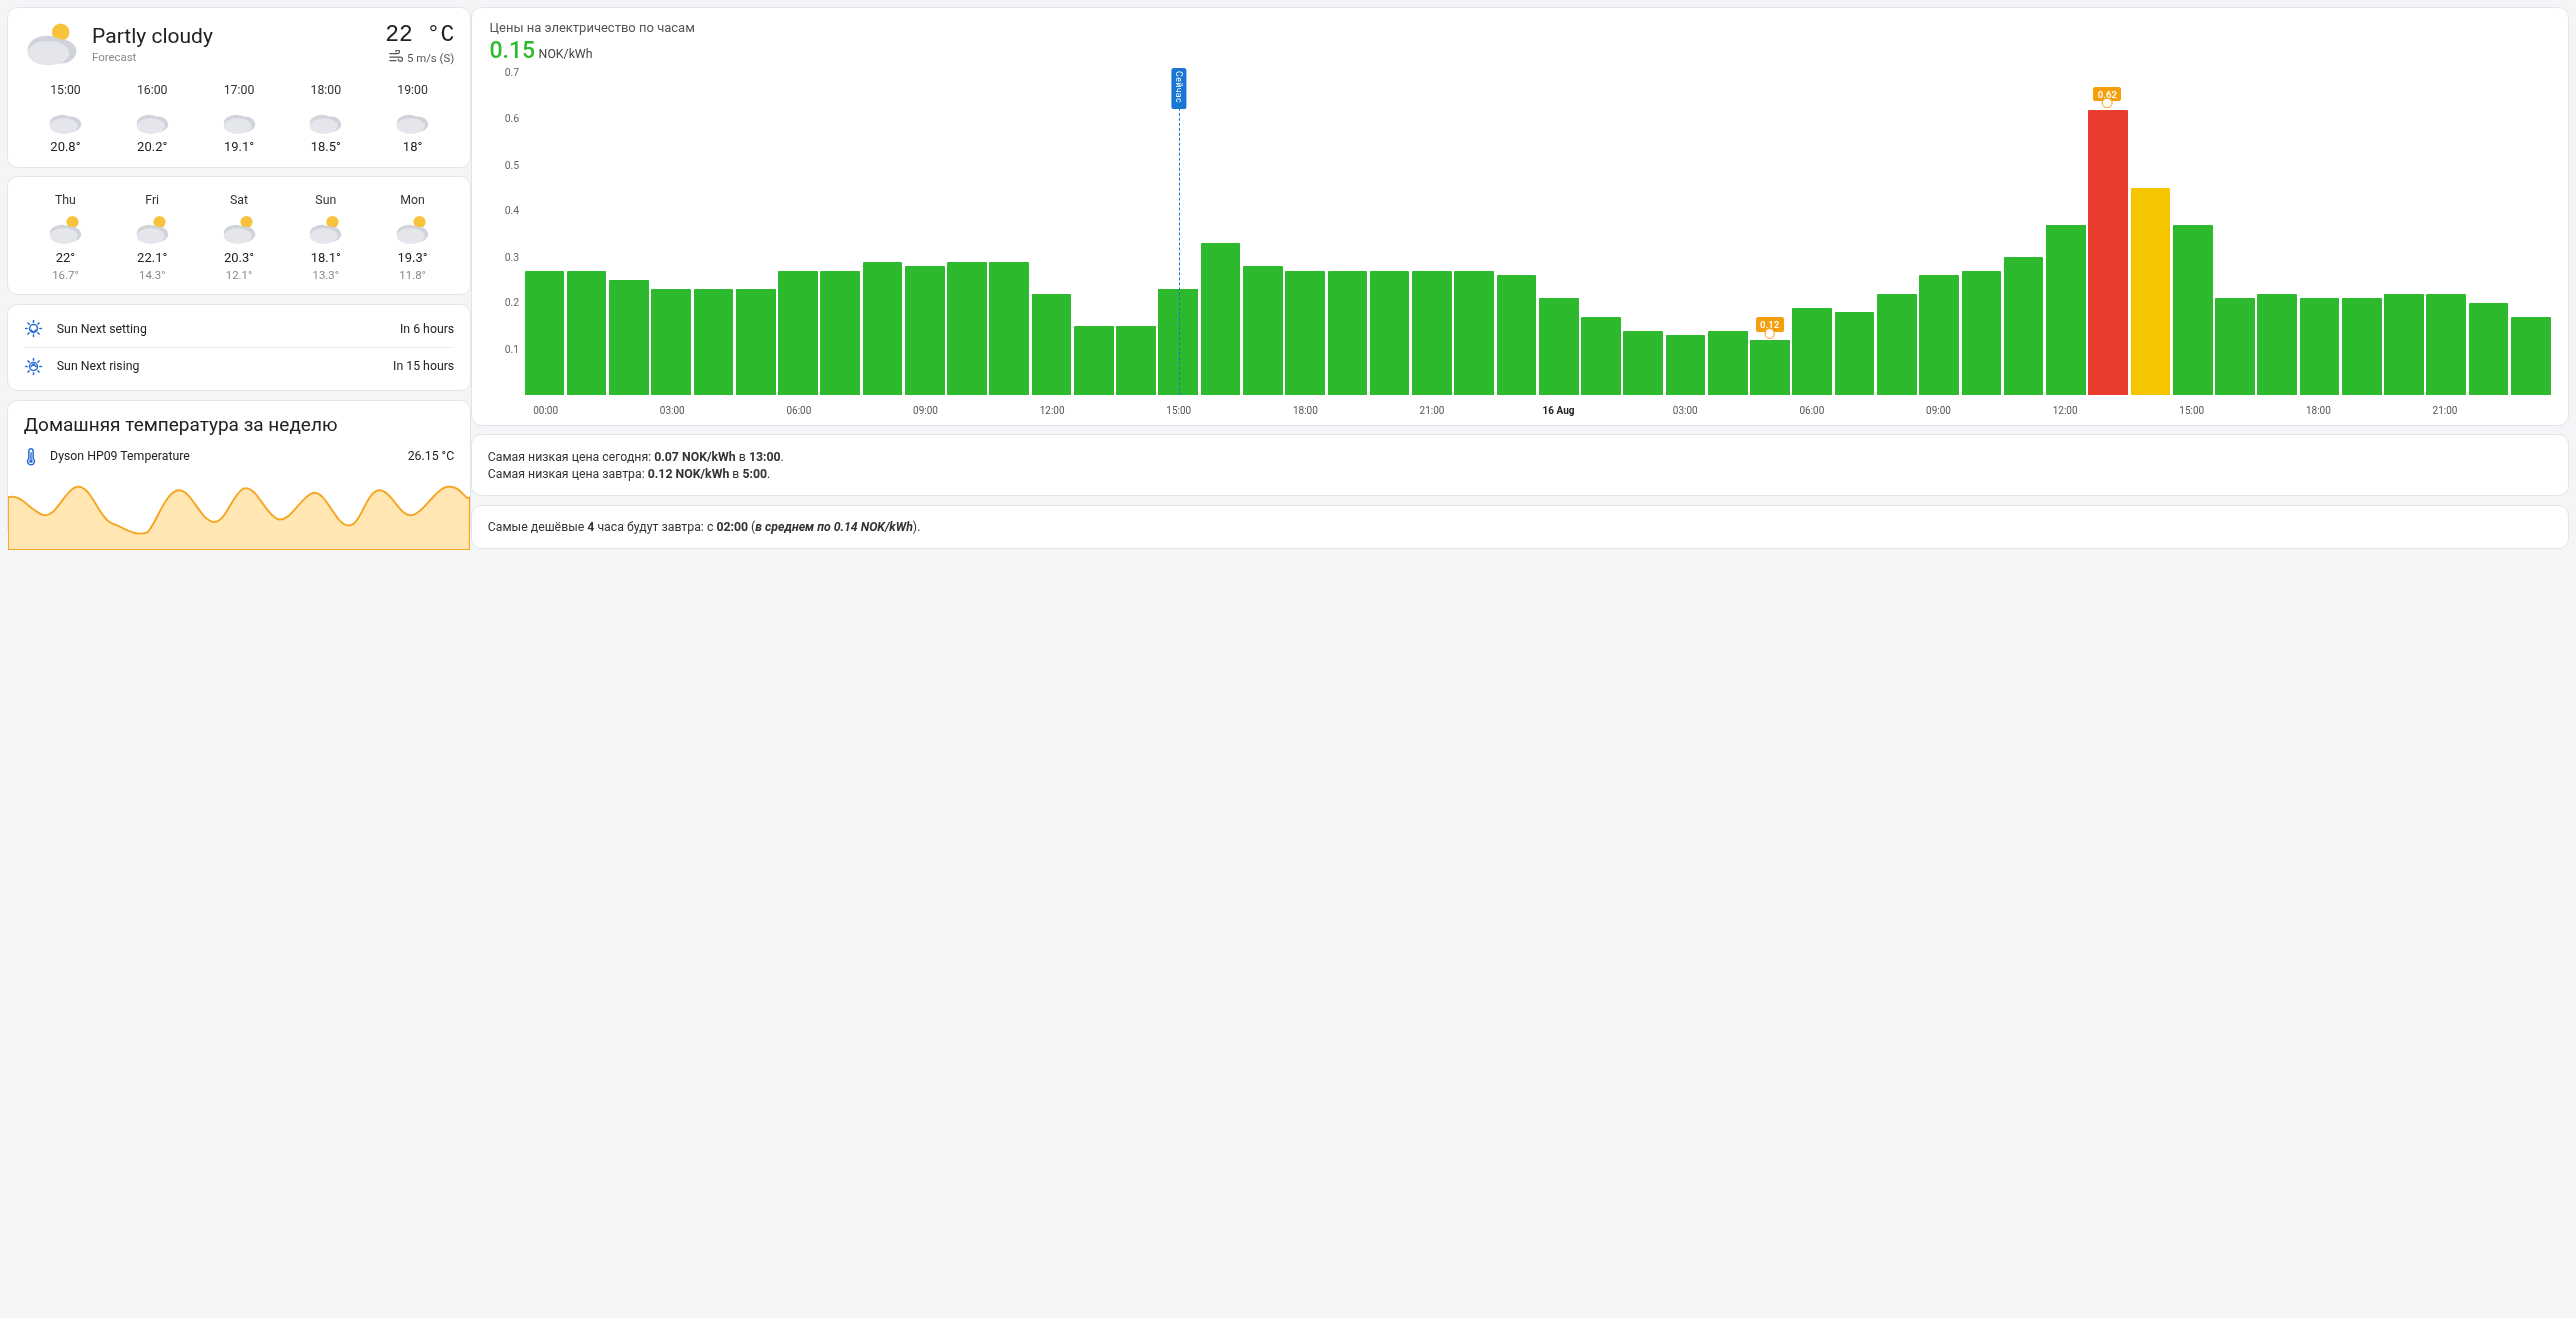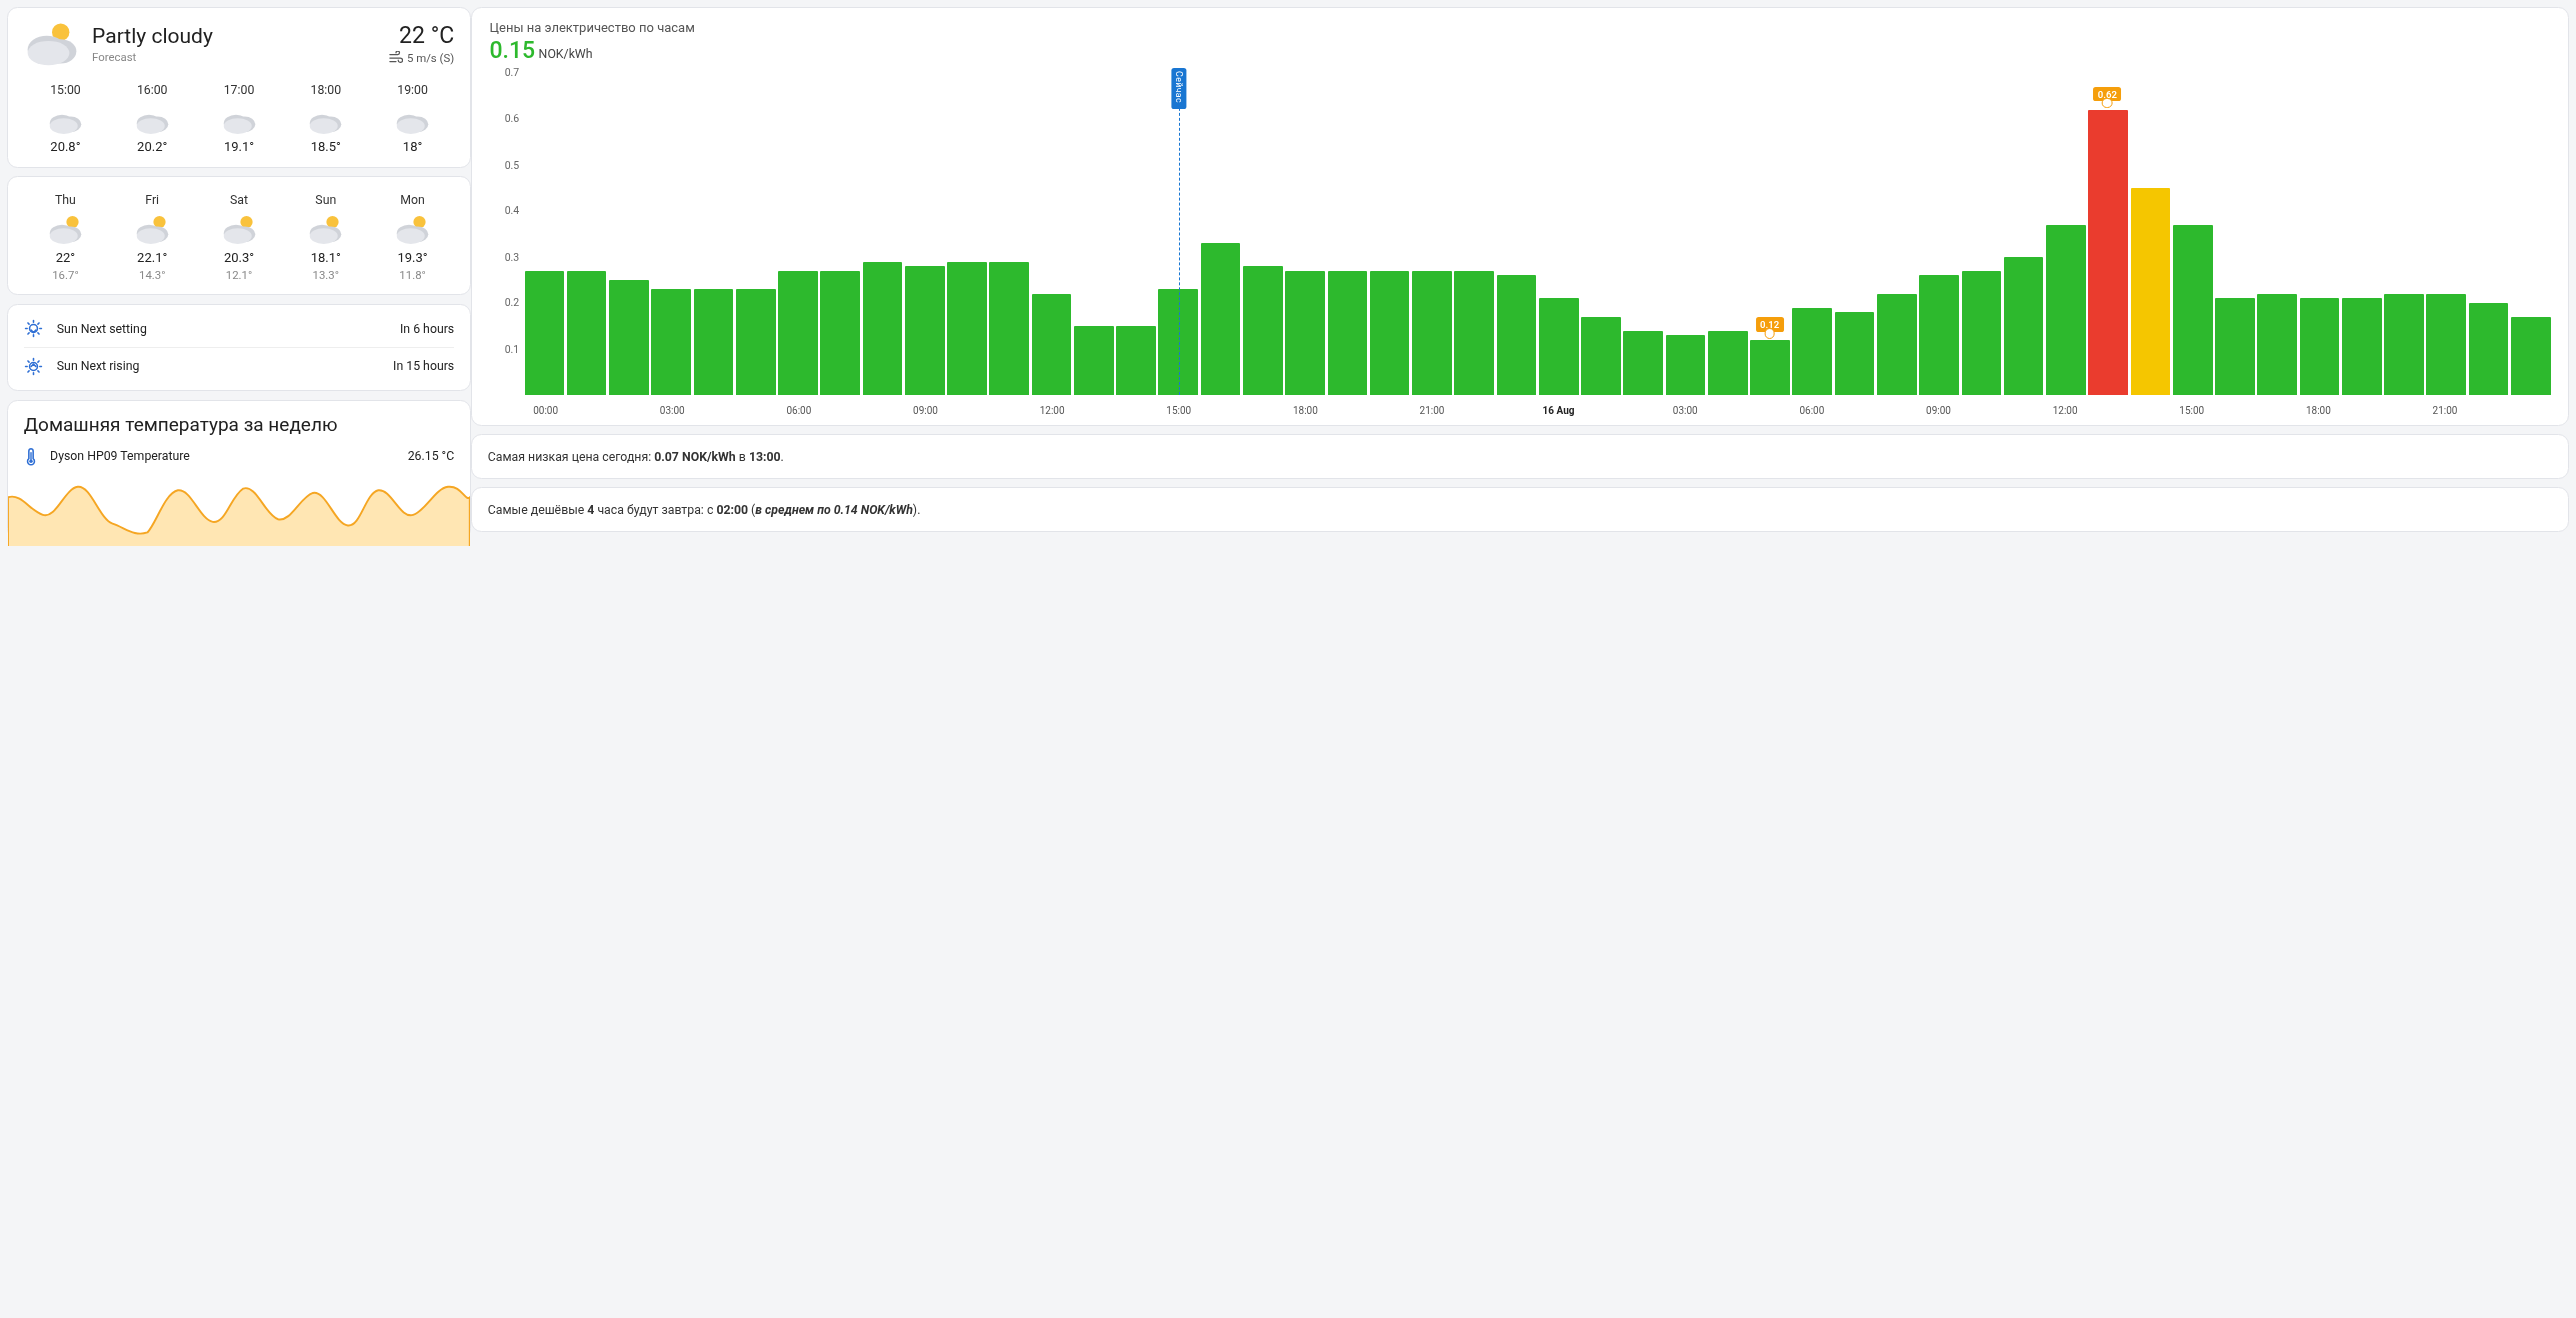--- a/index.html
+++ b/index.html
@@ -26,21 +26,21 @@
   .wx-head {
     display: flex;
     align-items: center;
     justify-content: space-between;
   }
   .wx-head-left { display: flex; align-items: center; gap: 12.3px; }
   .wx-icon-big { width: 56px; height: 47px; position: relative; }
   .wx-title { font-size: 21px; font-weight: 400; color: #212121; }
   .wx-sub { font-size: 11.4px; color: #888; margin-top: 1.8px; }
   .wx-head-right { text-align: right; }
-  .wx-temp-big { font-size: 23px; font-weight: 400; }
+  .wx-temp-big { font-size: 23px; font-weight: 400; font-family: Liberation Mono, monospace; }
   .wx-wind { font-size: 11.4px; color: #555; margin-top: 1.8px; display:flex; align-items:center; gap:3.5px; justify-content:flex-end;}
   
   .wx-hours, .wx-days {
     display: grid;
     grid-template-columns: repeat(5, 1fr);
     gap: 3.5px;
     margin-top: 15.8px;
     text-align: center;
   }
   .wx-cell .t1 { font-size: 12.3px; color: #333; }
@@ -400,20 +400,23 @@
             <div class="callout" style="left: 78.125%; top: 17.5px;">0.62</div>
             <div class="callout" style="left: 61.4583%; top: 248px;">0.12</div>
           </div>
       </div>
     </div>
 
     <div class="card info-card">
       <div class="line">
         <span>Самая низкая цена сегодня: </span><b>0.07 NOK/kWh</b><span> в </span><b>13:00</b>.
       </div>
+      <div class="line">
+        <span>Самая низкая цена завтра: </span><b>0.12 NOK/kWh</b><span> в </span><b>5:00</b>.
+      </div>
     </div>
 
     <div class="card info-card">
       <div class="line">
         <span>Самые дешёвые </span><b>4</b><span> часа будут завтра: с </span><b>02:00</b><span> (</span><i><b>в среднем по 0.14 NOK/kWh</b></i><span>).</span>
       </div>
     </div>
   </div>
 </div>
 

